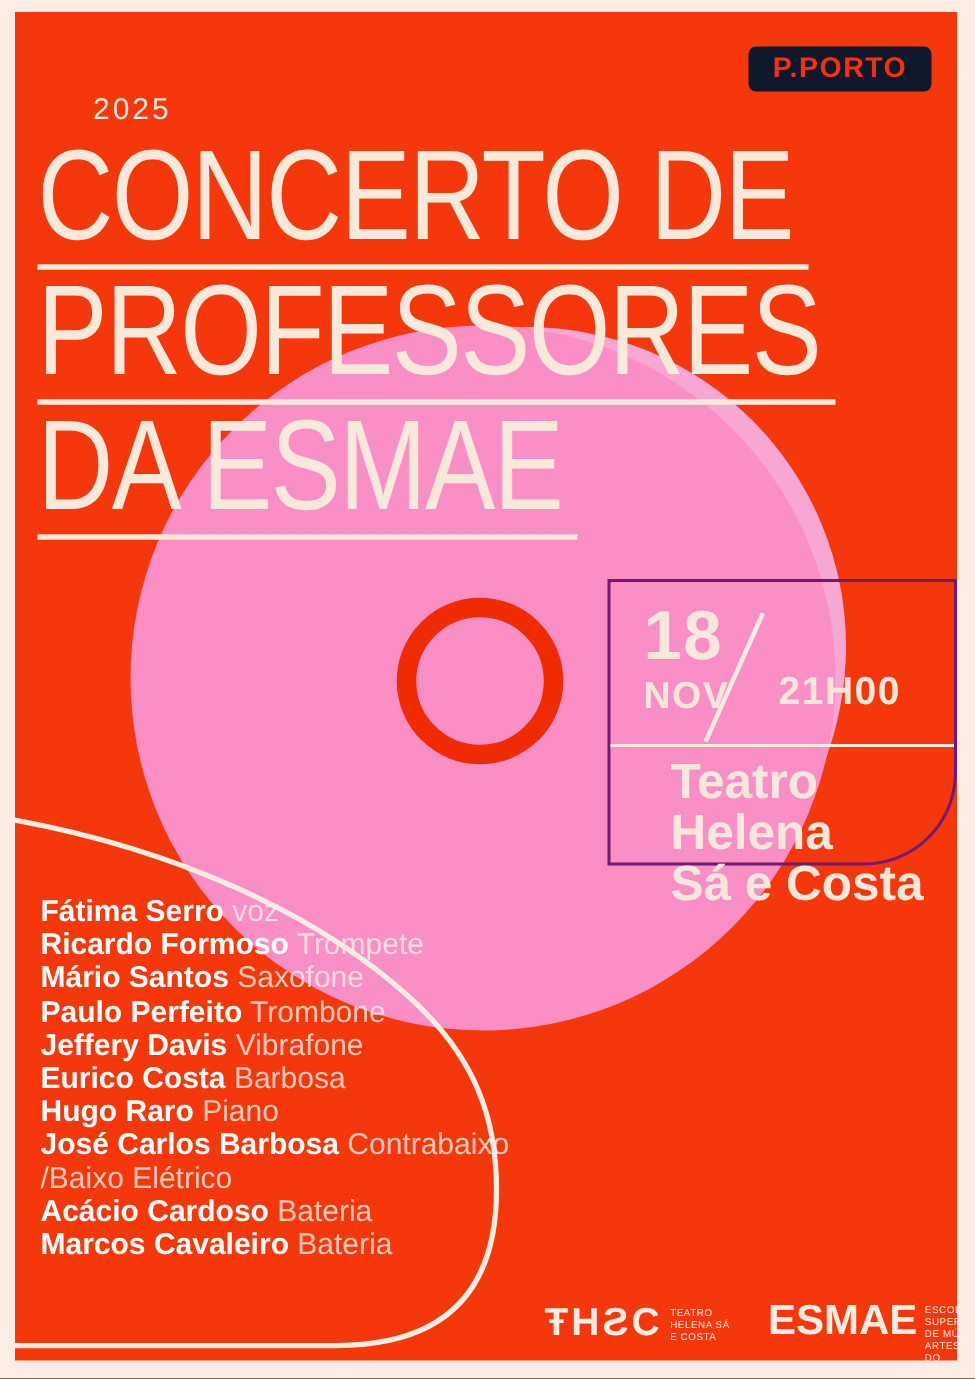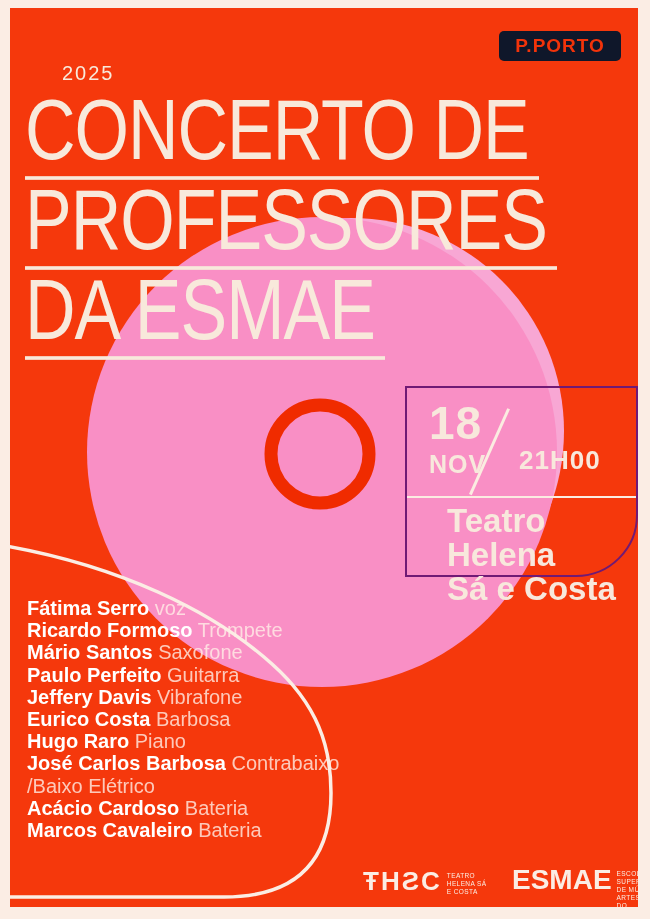--- a/index.html
+++ b/index.html
@@ -80,21 +80,21 @@
         <div class="d-venue">
           <div>Teatro Helena</div>
           <div>Sá e Costa</div>
         </div>
       </div>
 
       <div class="performers" id="performers">
           <div><span class="perf-name">Fátima Serro</span> <span class="perf-instr">voz</span></div>
           <div><span class="perf-name">Ricardo Formoso</span> <span class="perf-instr">Trompete</span></div>
           <div><span class="perf-name">Mário Santos</span> <span class="perf-instr">Saxofone</span></div>
-          <div><span class="perf-name">Paulo Perfeito</span> <span class="perf-instr">Guitarra</span></div>
+          <div><span class="perf-name">Paulo Perfeito</span> <span class="perf-instr">Trombone</span></div>
           <div><span class="perf-name">Jeffery Davis</span> <span class="perf-instr">Vibrafone</span></div>
           <div><span class="perf-name">Eurico Costa</span> <span class="perf-instr">Barbosa</span></div>
           <div><span class="perf-name">Hugo Raro</span> <span class="perf-instr">Piano</span></div>
           <div><span class="perf-name">José Carlos Barbosa</span> <span class="perf-instr">Contrabaixo</span></div>
           <div><span class="perf-instr">/Baixo Elétrico</span></div>
           <div><span class="perf-name">Acácio Cardoso</span> <span class="perf-instr">Bateria</span></div>
           <div><span class="perf-name">Marcos Cavaleiro</span> <span class="perf-instr">Bateria</span></div>
         </div>
 
       <div class="footer">

